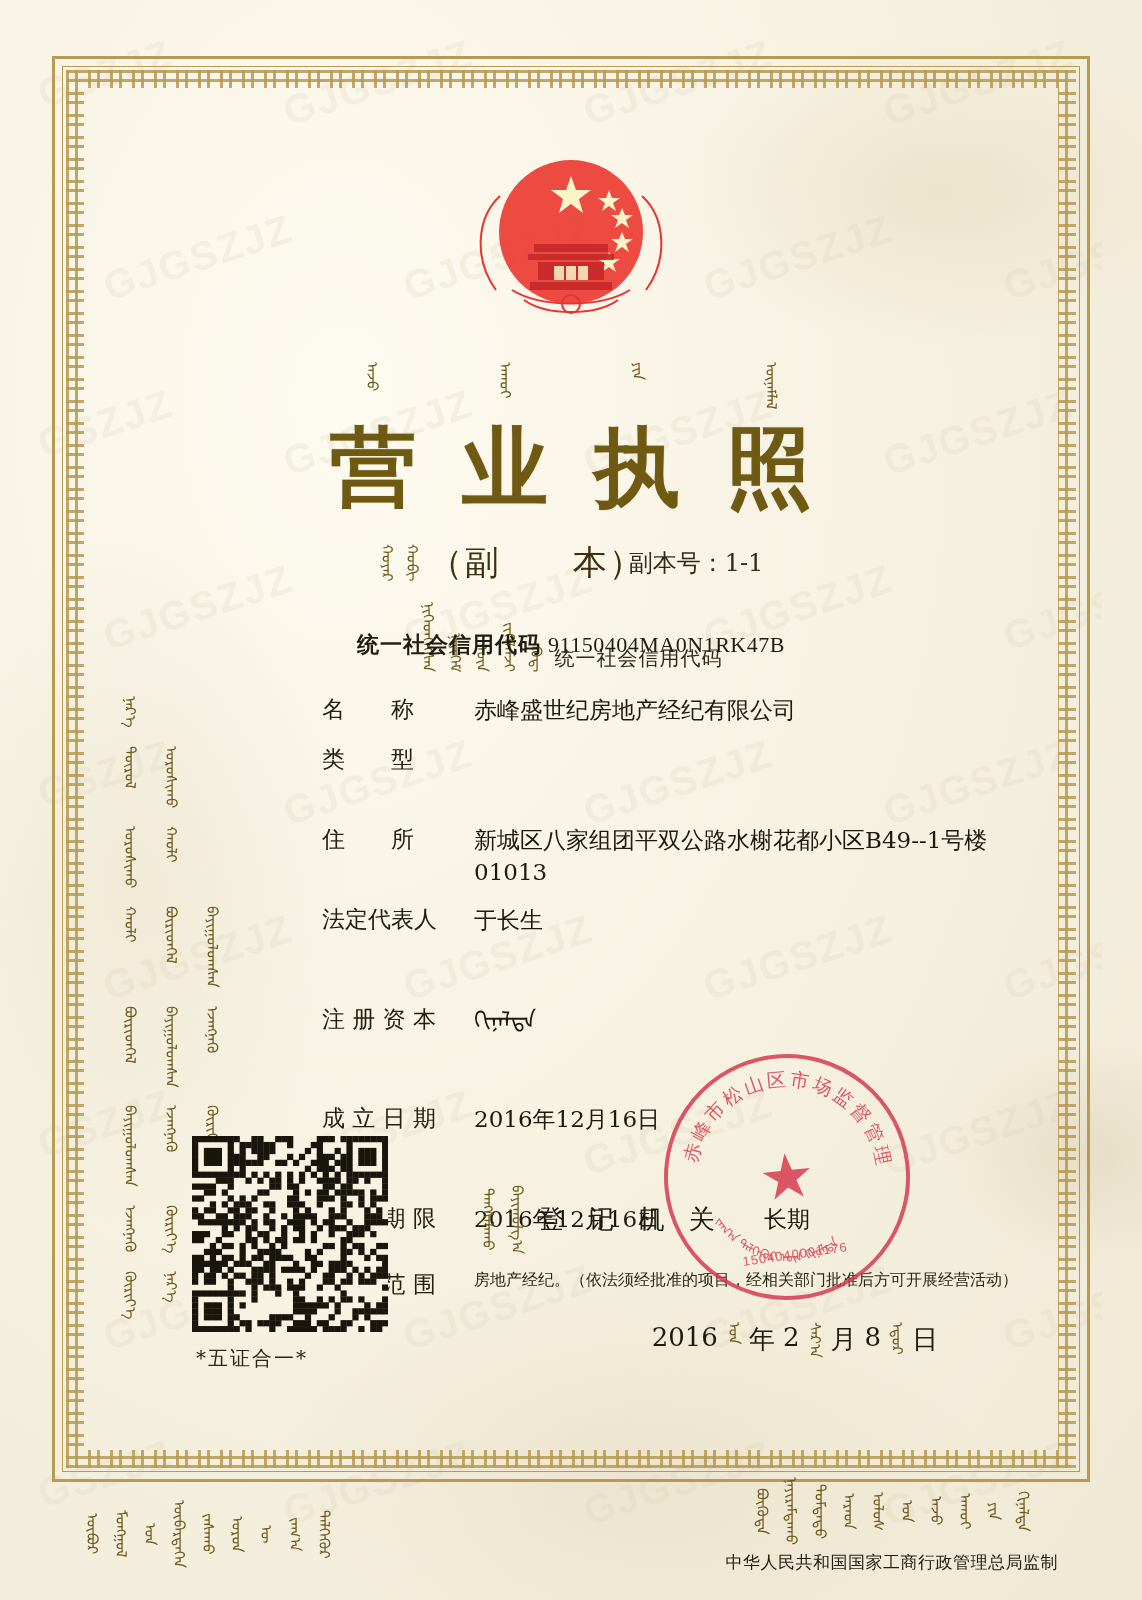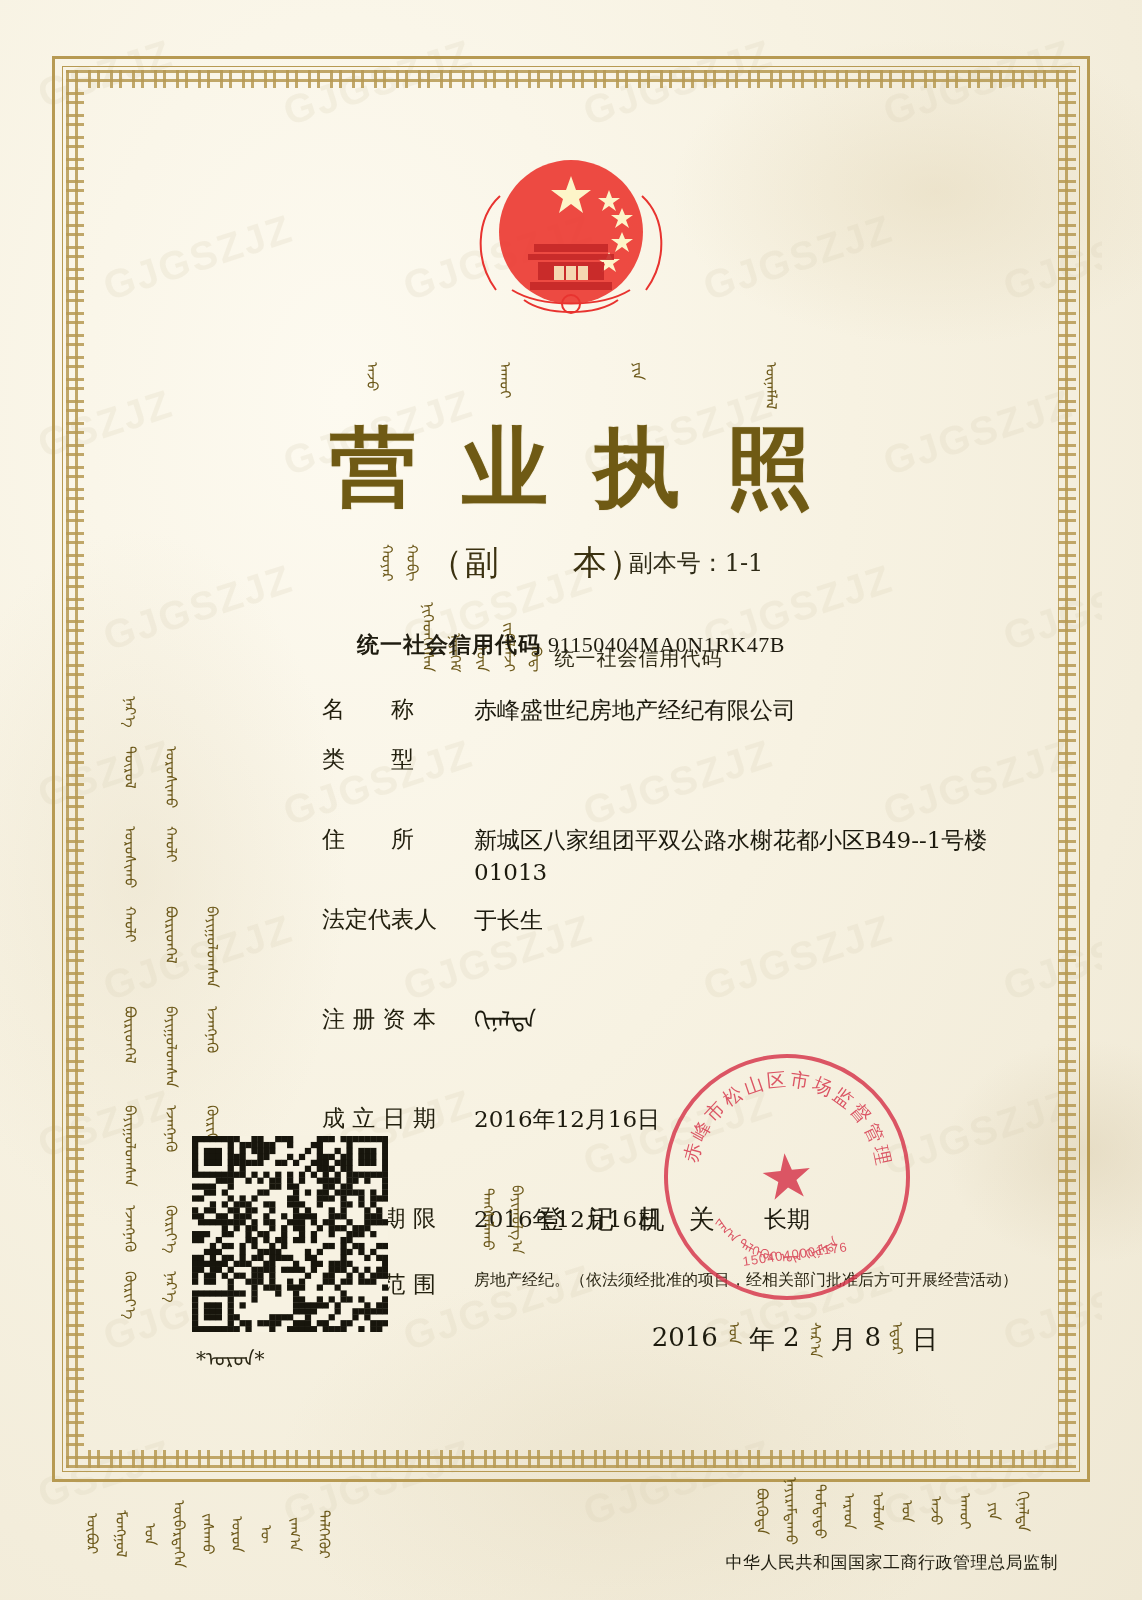--- a/index.html
+++ b/index.html
@@ -1103,21 +1103,21 @@
             <rect x="118.79" y="190.06" width="6.24" height="6.24" fill="#17150c"></rect>
             <rect x="130.67" y="190.06" width="6.24" height="6.24" fill="#17150c"></rect>
             <rect x="136.61" y="190.06" width="6.24" height="6.24" fill="#17150c"></rect>
             <rect x="142.55" y="190.06" width="6.24" height="6.24" fill="#17150c"></rect>
             <rect x="148.48" y="190.06" width="6.24" height="6.24" fill="#17150c"></rect>
             <rect x="166.30" y="190.06" width="6.24" height="6.24" fill="#17150c"></rect>
             <rect x="178.18" y="190.06" width="6.24" height="6.24" fill="#17150c"></rect>
             <rect x="184.12" y="190.06" width="6.24" height="6.24" fill="#17150c"></rect>
           </svg></div>
     </div>
-    <div class="five-in-one">*ᠣᠷᠣᠨ*</div>
+    <div class="five-in-one">*五证合一*</div>
 
     <div class="registry">
       <span class="mon-v">ᠳᠠᠩᠰᠠᠯᠠᠬᠤ</span>
       <span class="mon-v">ᠪᠠᠶᠢᠭᠤᠯᠭ᠎ᠠ</span>
       <span class="registry-label">登 记 机 关</span>
     </div>
 
     <div class="seal">
       <div class="seal-arc">
         <svg viewBox="0 0 238 238" xmlns="http://www.w3.org/2000/svg">

